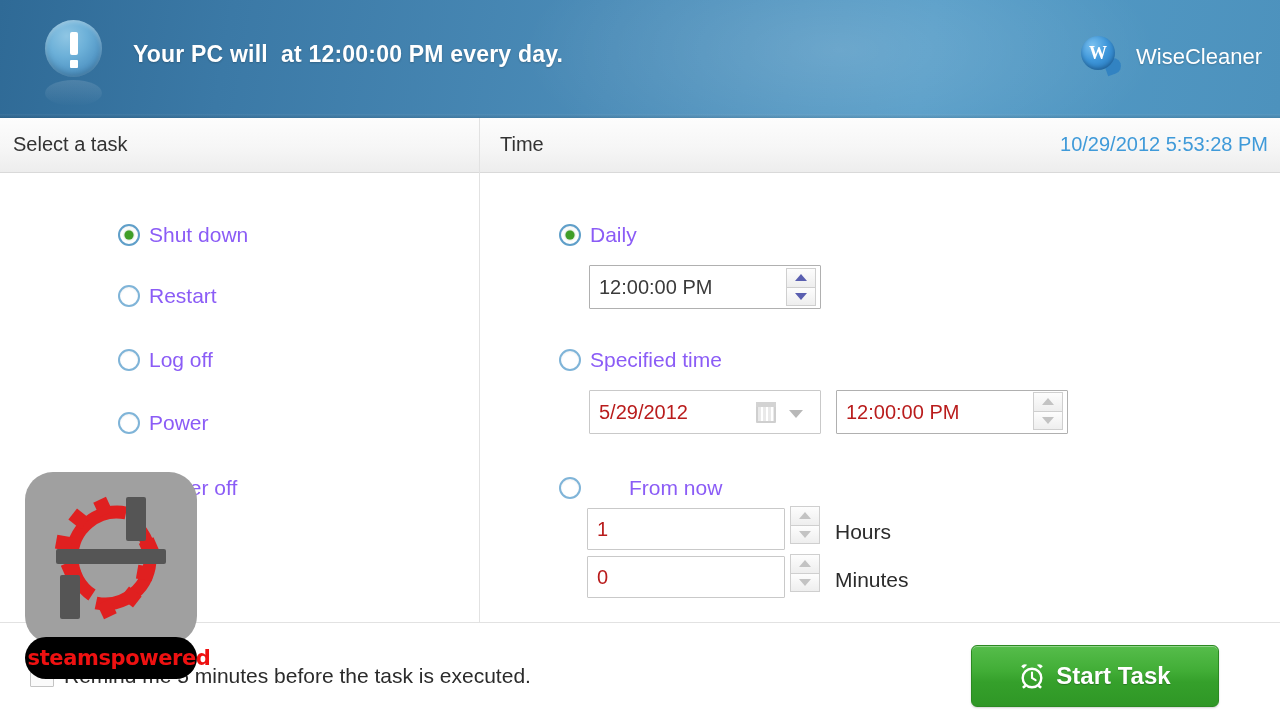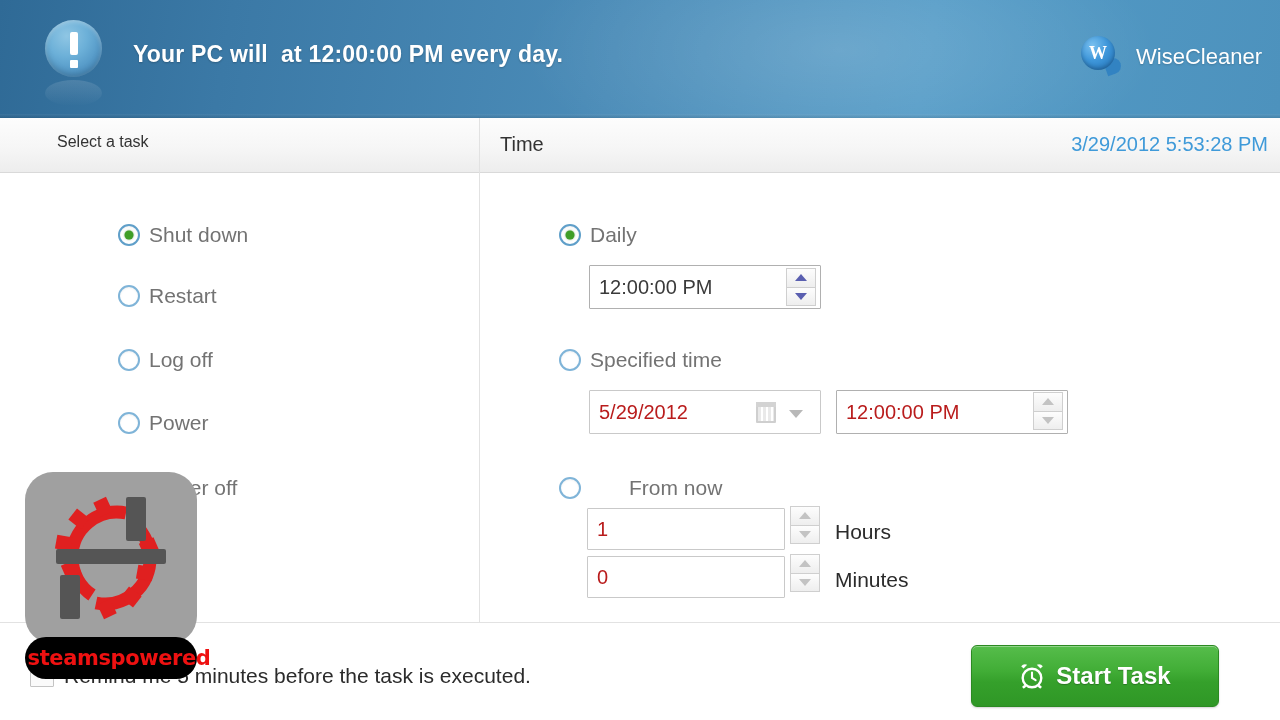--- a/index.html
+++ b/index.html
@@ -142,23 +142,22 @@
   .subbar {
     position: absolute;
     left: 0; top: 118px;
     width: 1280px; height: 54px;
     background: linear-gradient(180deg, #fdfdfd 0%, #f6f6f6 55%, #ededed 100%);
     border-bottom: 1px solid #d9d9d9;
   }
   .subbar-left-label {
     position: absolute;
     left: 13px; top: 15px;
-    font-size: 16px;
+    font-size: 20px;
     color: #333333;
-    margin-left: 44px;
   }
   .subbar-time-label {
     position: absolute;
     left: 500px; top: 15px;
     font-size: 20px;
     color: #333333;
   }
   .subbar-datetime {
     position: absolute;
     right: 12px; top: 15px;
@@ -205,21 +204,21 @@
     position: absolute;
     left: 50%; top: 50%;
     transform: translate(-50%, -50%);
     width: 9px; height: 9px;
     border-radius: 50%;
     background: #3f9e27;
     box-shadow: 0 0 2px rgba(40,120,30,0.6);
   }
   .radio-label {
     font-size: 21px;
-    color: #737373;
+    color: #8b5cf6;
     white-space: nowrap;
   }
 
   
   #task-list .radio-row:nth-child(1) { left: 118px; top: 223px; }
   #task-list .radio-row:nth-child(2) { left: 118px; top: 284px; }
   #task-list .radio-row:nth-child(3) { left: 118px; top: 348px; }
   #task-list .radio-row:nth-child(4) { left: 118px; top: 411px; }
   #task-list .radio-row:nth-child(5) { left: 118px; top: 476px; }
 
@@ -426,21 +425,21 @@
         <div class="drop-body"></div>
         <div class="drop-letter">W</div>
       </div>
       <div class="brand-name">WiseCleaner</div>
     </div>
   </div>
 
   <div class="subbar">
     <div class="subbar-left-label">Select a task</div>
     <div class="subbar-time-label">Time</div>
-    <div class="subbar-datetime">3/29/2012 5:53:28 PM</div>
+    <div class="subbar-datetime">10/29/2012 5:53:28 PM</div>
   </div>
 
   <div class="divider-v"></div>
   <div class="divider-h-footer"></div>
 
   <div id="task-list">
     <div class="radio-row">
       <span class="radio checked"></span>
       <span class="radio-label">Shut down</span>
     </div>

